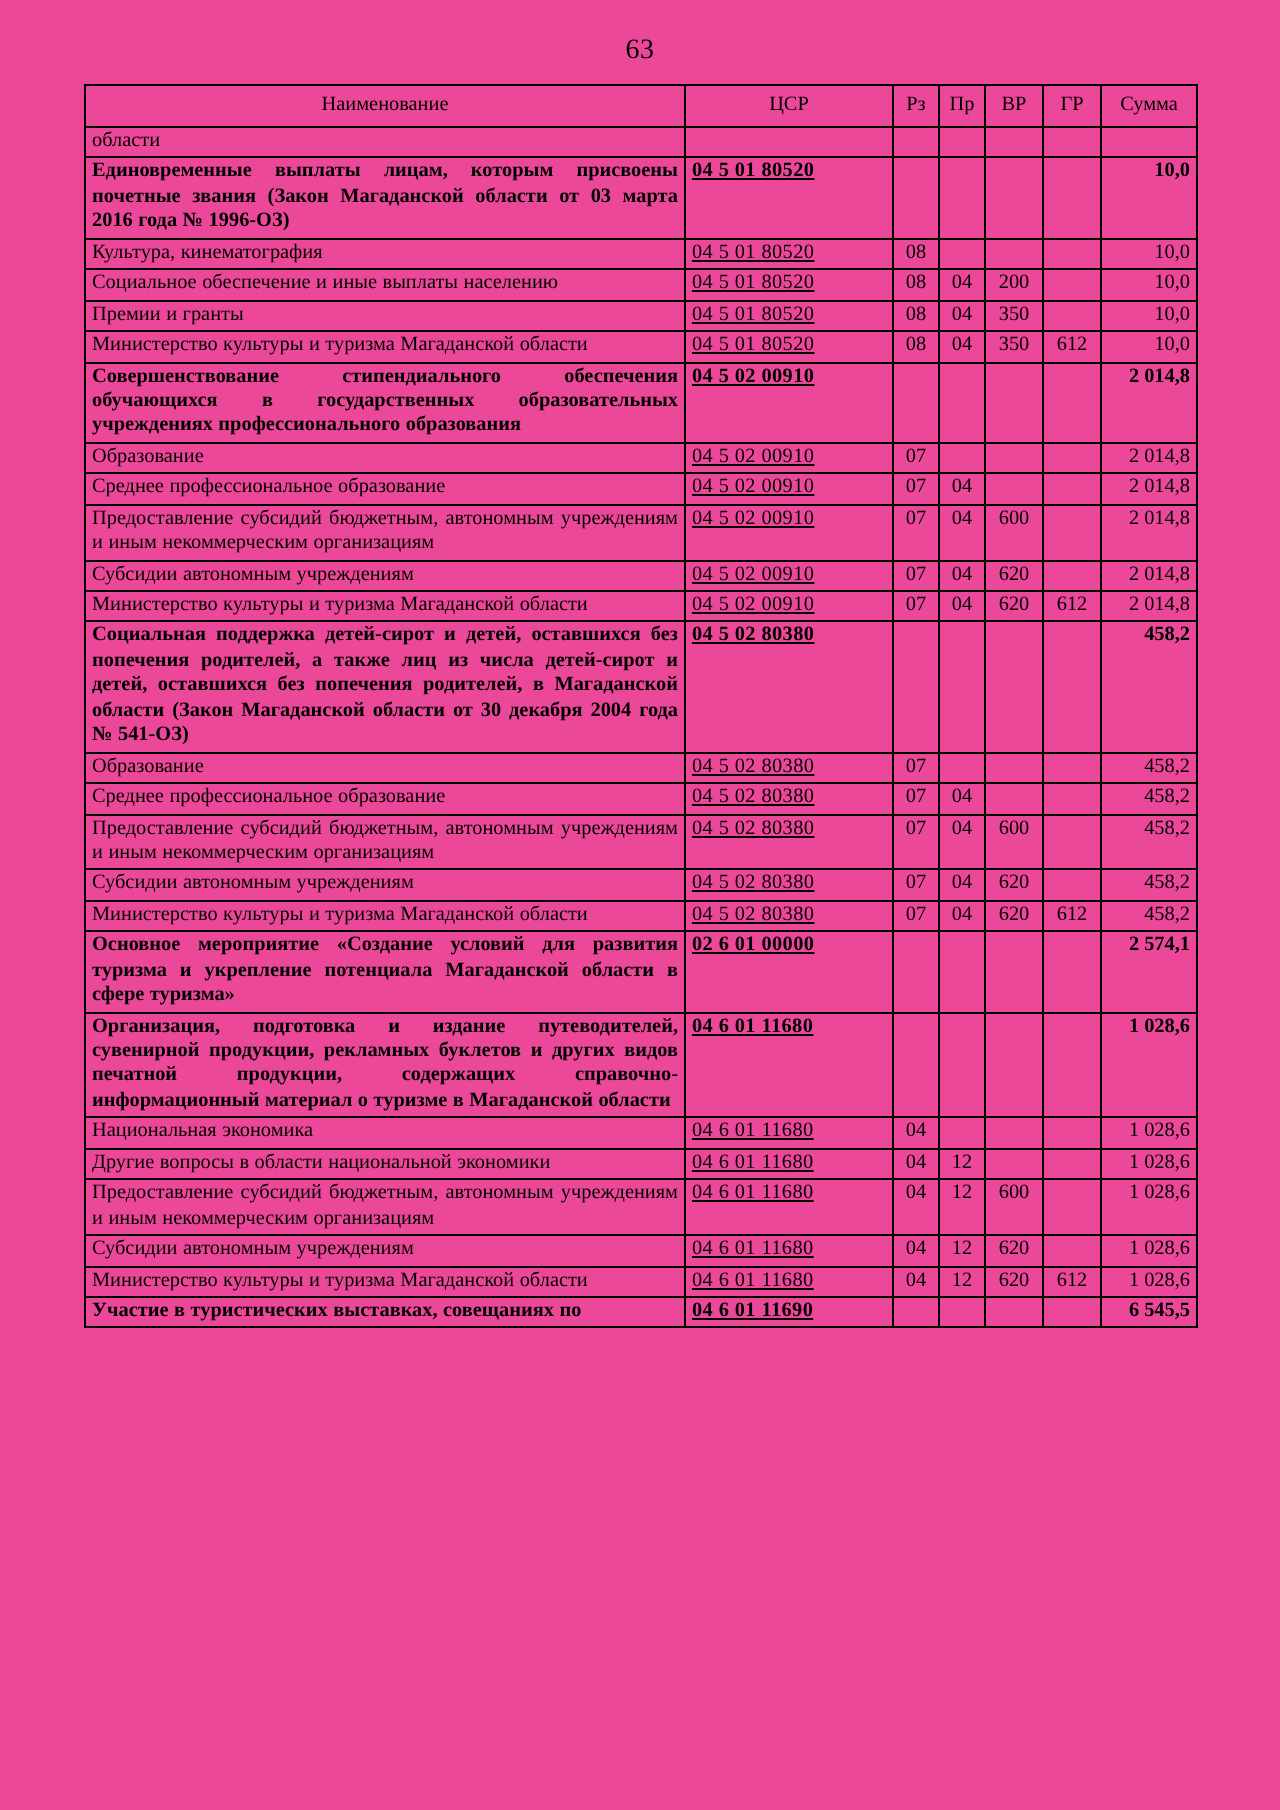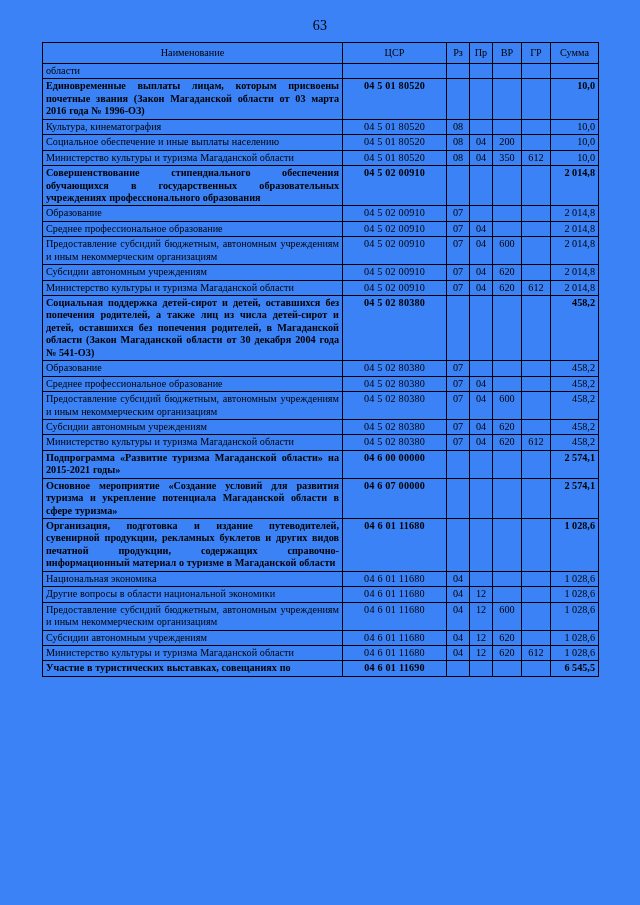--- a/index.html
+++ b/index.html
@@ -13,21 +13,21 @@
     position: relative;
     font-family: "Liberation Serif", "DejaVu Serif", serif;
     color: #000000;
     overflow: hidden;
   }
   .page {
     position: absolute;
     left: 0; top: 0;
     width: 640px;
     height: 905px;
-    background: #3b82f6;
+    background: #ec4899;
   }
   .page-number {
     position: absolute;
     left: 0;
     top: 18px;
     width: 640px;
     text-align: center;
     font-size: 14px;
     letter-spacing: 0.3px;
   }
@@ -70,23 +70,23 @@
     text-align: justify;
     text-align-last: justify;
     hyphens: none;
     word-spacing: 0.02em;
     margin-left: 24px;
   }
   td.name.last-left {
     text-align-last: left;
   }
   td.csr {
-    text-align: center;
     white-space: nowrap;
     letter-spacing: 0.2px;
+    text-decoration: underline;
   }
   td.num {
     text-align: center;
     white-space: nowrap;
   }
   td.sum {
     text-align: right;
     white-space: nowrap;
     vertical-align: bottom;
   }
@@ -157,20 +157,29 @@
           <tr>
             <td class="name last-left">Социальное обеспечение и иные выплаты населению</td>
             <td class="csr">04 5 01 80520</td>
             <td class="num">08</td>
             <td class="num">04</td>
             <td class="num">200</td>
             <td class="num"></td>
             <td class="sum">10,0</td>
           </tr>
           <tr>
+            <td class="name last-left">Премии и гранты</td>
+            <td class="csr">04 5 01 80520</td>
+            <td class="num">08</td>
+            <td class="num">04</td>
+            <td class="num">350</td>
+            <td class="num"></td>
+            <td class="sum">10,0</td>
+          </tr>
+          <tr>
             <td class="name last-left" style="min-height: 24.8px;">Министерство культуры и туризма Магаданской области</td>
             <td class="csr">04 5 01 80520</td>
             <td class="num">08</td>
             <td class="num">04</td>
             <td class="num">350</td>
             <td class="num">612</td>
             <td class="sum">10,0</td>
           </tr>
           <tr class="bold">
             <td class="name last-left" style="min-height: 37.2px;">Совершенствование стипендиального обеспечения обучающихся в государственных образовательных учреждениях профессионального образования</td>
@@ -274,31 +283,22 @@
           <tr>
             <td class="name last-left" style="min-height: 24.8px;">Министерство культуры и туризма Магаданской области</td>
             <td class="csr">04 5 02 80380</td>
             <td class="num">07</td>
             <td class="num">04</td>
             <td class="num">620</td>
             <td class="num">612</td>
             <td class="sum">458,2</td>
           </tr>
           <tr class="bold">
-            <td class="name last-left" style="min-height: 24.8px;">Подпрограмма «Развитие туризма Магаданской области» на 2015-2021 годы»</td>
-            <td class="csr">04 6 00 00000</td>
-            <td class="num"></td>
-            <td class="num"></td>
-            <td class="num"></td>
-            <td class="num"></td>
-            <td class="sum">2 574,1</td>
-          </tr>
-          <tr class="bold">
             <td class="name last-left" style="min-height: 37.2px;">Основное мероприятие «Создание условий для развития туризма и укрепление потенциала Магаданской области в сфере туризма»</td>
-            <td class="csr">04 6 07 00000</td>
+            <td class="csr">02 6 01 00000</td>
             <td class="num"></td>
             <td class="num"></td>
             <td class="num"></td>
             <td class="num"></td>
             <td class="sum">2 574,1</td>
           </tr>
           <tr class="bold">
             <td class="name last-left" style="min-height: 62px;">Организация, подготовка и издание путеводителей, сувенирной продукции, рекламных буклетов и других видов печатной продукции, содержащих справочно- информационный материал о туризме в Магаданской области</td>
             <td class="csr">04 6 01 11680</td>
             <td class="num"></td>

